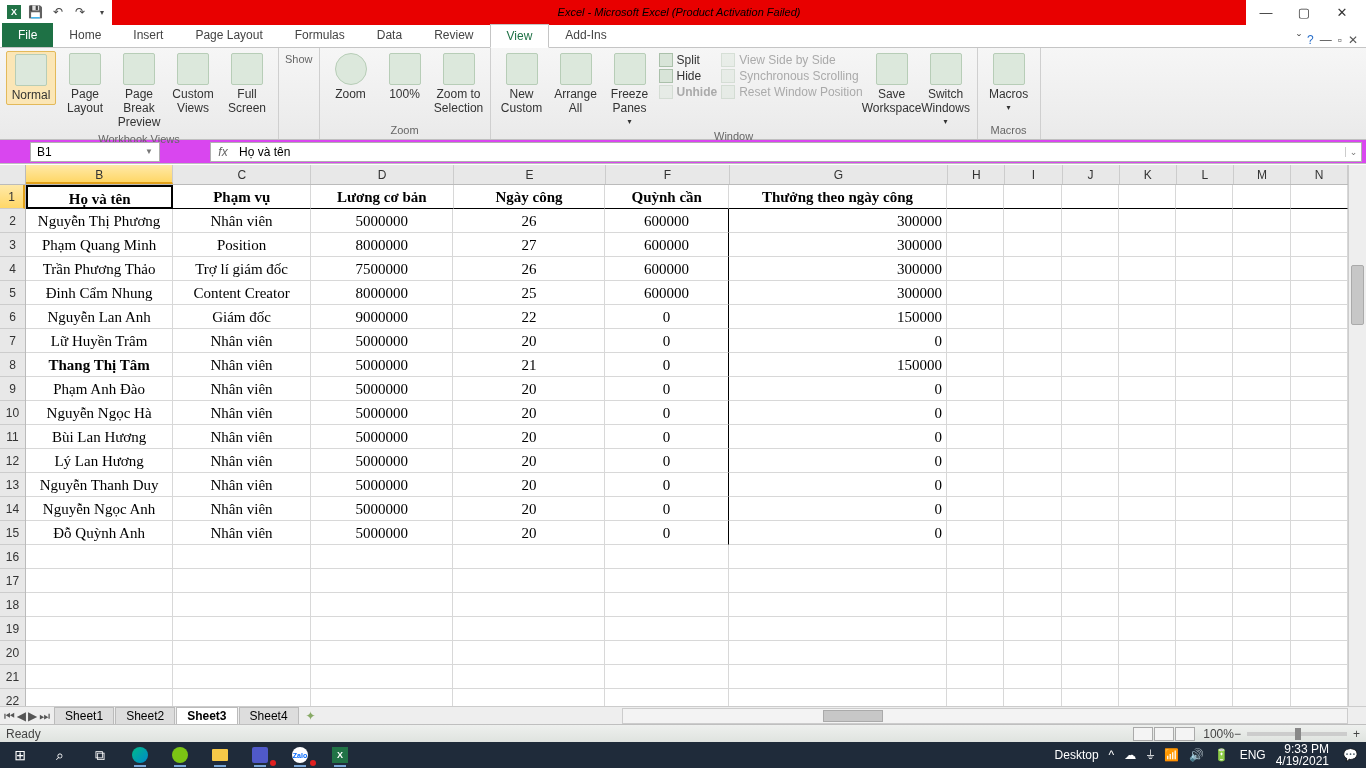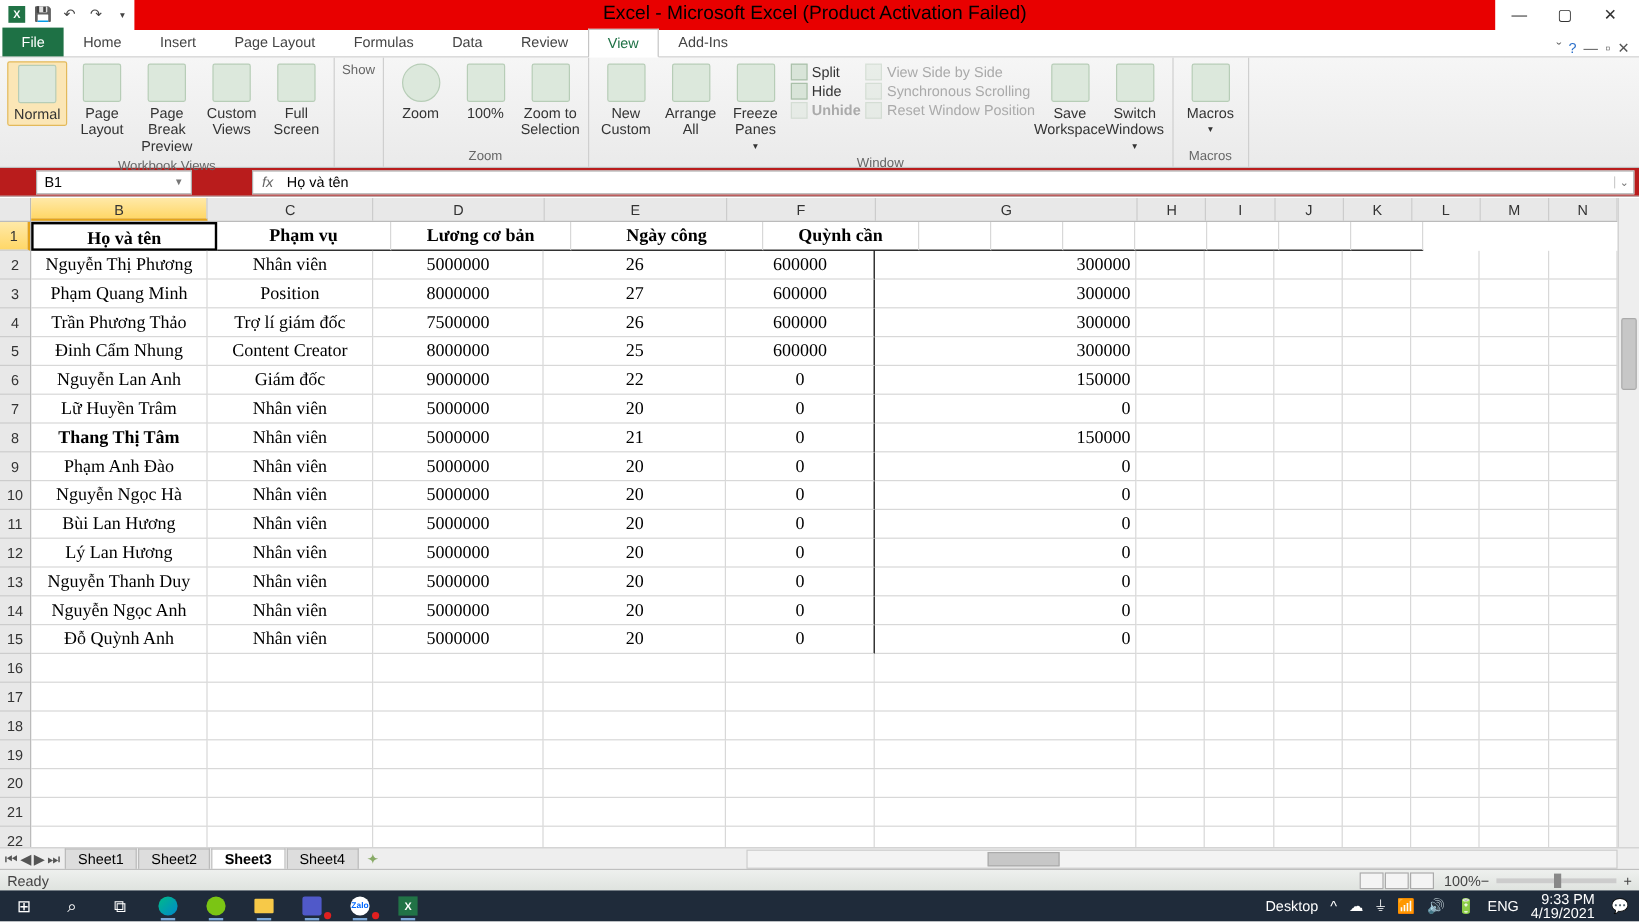--- a/index.html
+++ b/index.html
@@ -2,21 +2,21 @@
 <html><head>
 <meta charset="utf-8">
 <style>
 * { margin:0; padding:0; box-sizing:border-box; font-family:"Segoe UI",Tahoma,sans-serif; font-size:12px; }
 body { background:#fff; overflow:hidden; width:1366px; height:768px; position:relative; }
 
 
 .titlebar { height:24px; background:#fff; display:flex; align-items:center; padding:0 4px; }
 .titlebar .qat { display:flex; align-items:center; gap:2px; }
 .titlebar .qat .qbtn { width:20px; height:20px; display:flex; align-items:center; justify-content:center; color:#444; }
-.titlebar .titlecenter { flex:1; height:26px; background:#e80000; color:#000; font-size:16px; display:flex; align-items:center; justify-content:center; margin:0 0px; }
+.titlebar .titlecenter { flex:1; height:26px; background:#e80000; color:#000; font-size:11px; display:flex; align-items:center; justify-content:center; margin:0 0px;font-style:italic; }
 .titlebar .winbtns { display:flex; gap:10px; padding:0 6px; }
 .titlebar .winbtns span { width:28px; text-align:center; color:#333; font-size:13px; }
 
 
 .ribbon-tabs { height:24px; display:flex; align-items:flex-end; border-bottom:1px solid #c5c5c5; padding-left:2px; }
 .ribbon-tabs .file-tab { background:#1e7145; color:#fff; padding:4px 16px; font-size:12px; height:24px; display:flex; align-items:center; }
 .ribbon-tabs .tab { padding:4px 16px; font-size:12px; color:#444; height:24px; display:flex; align-items:center; }
 .ribbon-tabs .tab.active { background:#fff; border:1px solid #c5c5c5; border-bottom:1px solid #fff; margin-bottom:-1px; color:#1e7145; }
 .ribbon-tabs .spacer { flex:1; }
 .ribbon-tabs .help-icons { display:flex; gap:6px; padding-right:8px; color:#555; }
@@ -29,21 +29,21 @@
 .bigbtn { width:50px; display:flex; flex-direction:column; align-items:center; gap:2px; padding:2px 2px; text-align:center; font-size:11px; color:#333; }
 .bigbtn .ic { width:32px; height:32px; background:#dce8dc; border:1px solid #b7cdb7; border-radius:2px; }
 .bigbtn.active { background:#fbe6b6; border:1px solid #e3b95a; border-radius:2px; }
 .chkcol { display:flex; flex-direction:column; gap:4px; padding-top:4px; font-size:11px; color:#333; }
 .chkcol label { display:flex; align-items:center; gap:4px; white-space:nowrap; }
 .smallrow { display:flex; flex-direction:column; gap:2px; font-size:11px; color:#333; padding-top:2px; }
 .smallrow div { display:flex; align-items:center; gap:4px; white-space:nowrap; }
 .smic { width:14px; height:14px; background:#d8e4d8; border:1px solid #aac0aa; display:inline-block; }
 
 
-.fbar { height:24px; border-bottom:1px solid #bfbfbf; display:flex; align-items:center; background:#b91c1c; }
+.fbar { height:24px; border-bottom:1px solid #bfbfbf; display:flex; align-items:center; background:#d946ef; }
 .fbar .namebox { width:130px; height:20px; margin-left:30px; background:#fff; border:1px solid #b0b0b0; display:flex; align-items:center; padding:0 6px; font-size:12px; justify-content:space-between;}
 .fbar .fxarea { flex:1; height:20px; background:#fff; border:1px solid #b0b0b0; margin-left:50px; margin-right:4px; display:flex; align-items:center; }
 .fbar .fx { width:24px; text-align:center; color:#666; font-style:italic; }
 .fbar .fval { flex:1; padding:0 4px; font-size:12px; }
 .fbar .dd { width:16px; text-align:center; color:#777; border-left:1px solid #ccc; }
 
 
 .gridwrap { position:absolute; top:165px; left:0; right:0; bottom:62px; overflow:hidden; background:#fff; }
 .corner { position:absolute; top:0; left:0; width:26px; height:20px; background:#e8e8e8; border-right:1px solid #bbb; border-bottom:1px solid #bbb; }
 .colheads { position:absolute; top:0; left:26px; right:18px; height:20px; display:flex; background:#e8e8e8; border-bottom:1px solid #bbb; }
@@ -298,20 +298,21 @@
       <div class="rh">21</div>
       <div class="rh">22</div>
     </div>
   <div class="cells" id="cells">
       <div class="row hdr">
         <div class="cell center first" style="width: 155px;">Họ và tên</div>
         <div class="cell center" style="width: 145px;">Phạm vụ</div>
         <div class="cell center" style="width: 150px;">Lương cơ bản</div>
         <div class="cell center" style="width: 160px;">Ngày công</div>
         <div class="cell center" style="width: 130px;">Quỳnh cần</div>
+        <div class="cell center" style="width: 230px;">Thưởng theo ngày công</div>
         <div class="cell center" style="width: 60px;"></div>
         <div class="cell center" style="width: 60px;"></div>
         <div class="cell center" style="width: 60px;"></div>
         <div class="cell center" style="width: 60px;"></div>
         <div class="cell center" style="width: 60px;"></div>
         <div class="cell center" style="width: 60px;"></div>
         <div class="cell center" style="width: 60px;"></div>
       </div>
       <div class="row">
         <div class="cell center" style="width: 155px;">Nguyễn Thị Phương</div>

